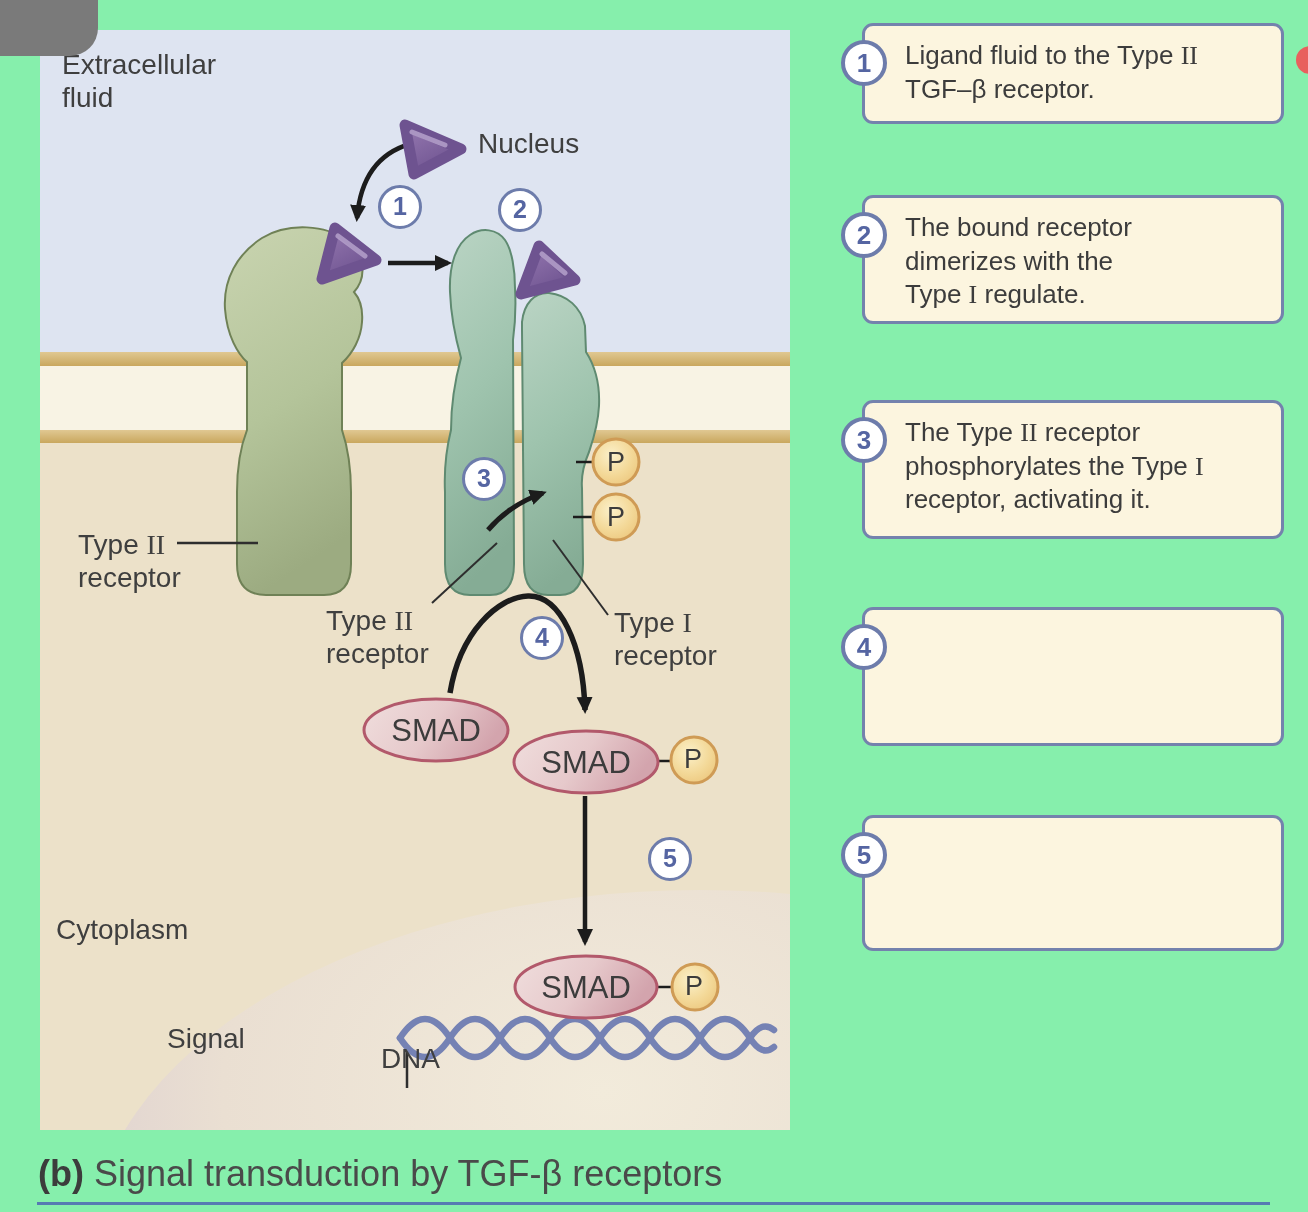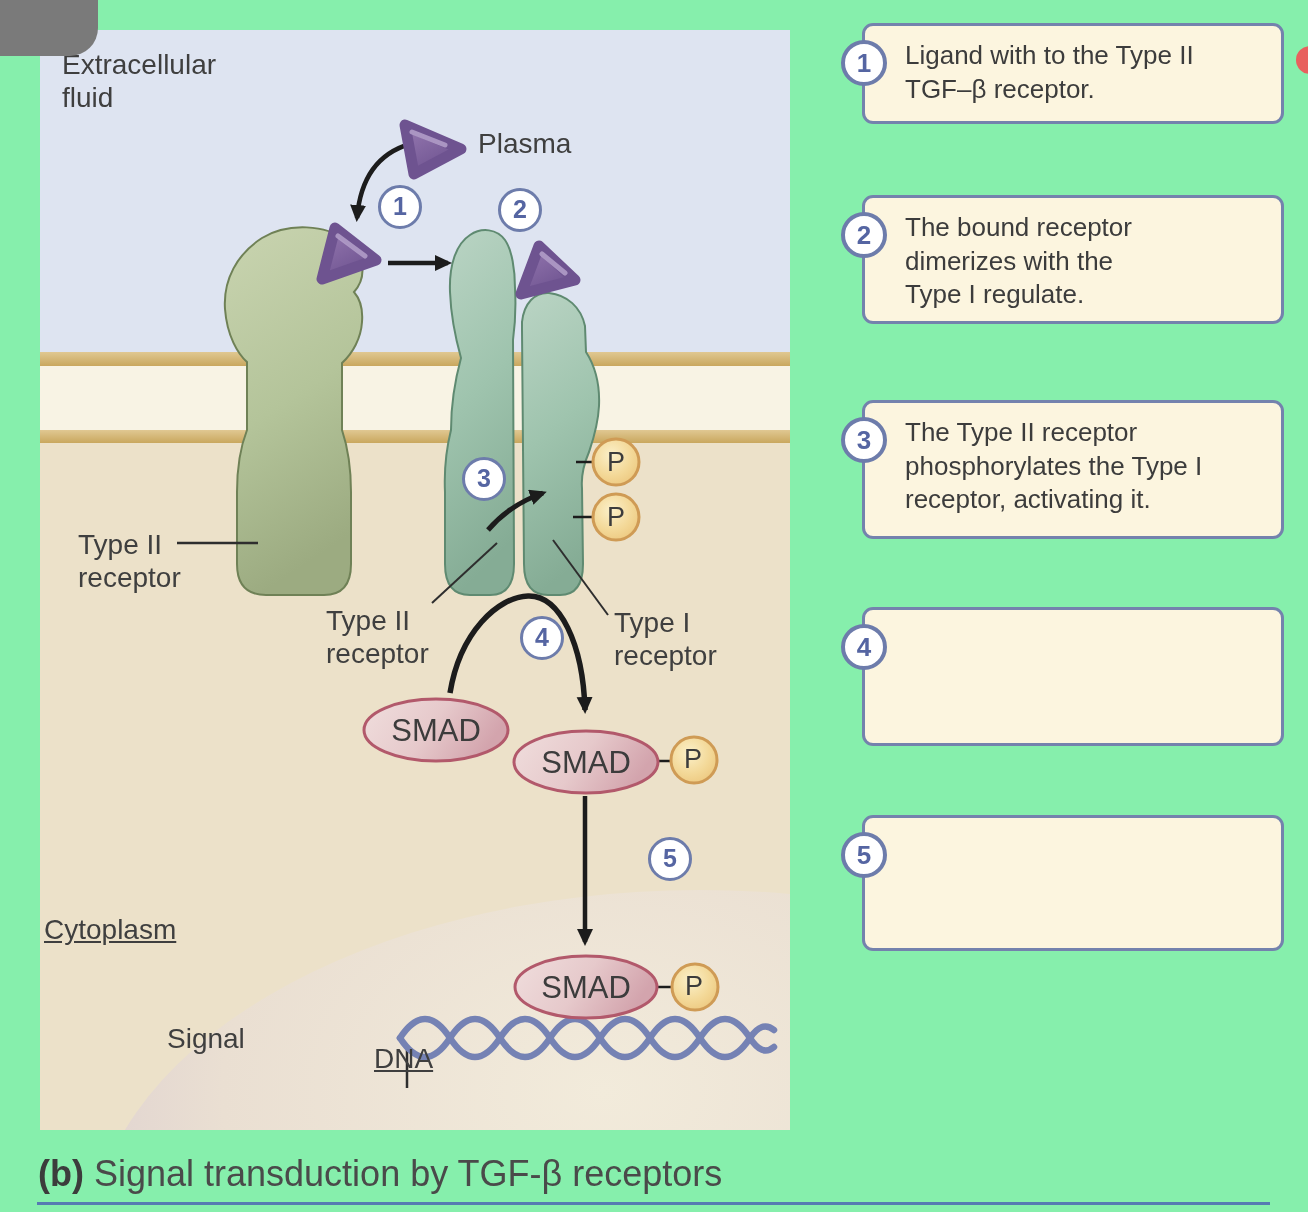--- a/index.html
+++ b/index.html
@@ -1,18 +1,18 @@
 <!DOCTYPE html>
 <html><head>
 <meta charset="utf-8">
 <style>
   html,body{margin:0;padding:0;background:#ffffff;}
   .canvas{position:relative;width:1308px;height:1212px;background:#86efac;overflow:hidden;
           font-family:"Liberation Sans",sans-serif;color:#3d3d3d;}
-  .serif{font-family:Liberation Sans, sans-serif;}
+  .serif{font-family:Liberation Serif, serif;}
   .pre{white-space:pre-line;}
 
   
   .corner-blob{position:absolute;left:-30px;top:-34px;width:128px;height:90px;
                background:#7a7a7a;border-radius:0 0 28px 0;}
   .red-dot{position:absolute;left:1296px;top:46px;width:28px;height:28px;border-radius:50%;
            background:#e8605e;}
 
   
   .panel{position:absolute;left:40px;top:30px;width:750px;height:1100px;overflow:hidden;}
@@ -28,23 +28,23 @@
   .art{position:absolute;left:0;top:0;}
 
   
   .lbl{position:absolute;font-size:28px;line-height:33px;color:#3f3f3f;white-space:pre-line;}
   .lbl-extracellular{left:22px;top:18px;}
   .lbl-ligand{left:438px;top:97px;}
   .lbl-plasma{left:22px;top:335px;font-size:27px;line-height:32px;}
   .lbl-type2-left{left:38px;top:498px;width:150px;}
   .lbl-type2-mid{left:286px;top:574px;width:150px;}
   .lbl-type1{left:574px;top:576px;width:150px;}
-  .lbl-cytoplasm{left:4px;top:883px;text-decoration:underline;}
+  .lbl-cytoplasm{left:16px;top:883px;}
   .lbl-nucleus{left:127px;top:992px;}
-  .lbl-dna{left:334px;top:1012px;width:66px;text-align:left;text-decoration:underline;}
+  .lbl-dna{left:334px;top:1012px;width:66px;text-align:right;}
   .mol{position:absolute;text-align:center;color:#3c3c3c;}
   .mol-smad{width:144px;font-size:31px;}
   .smad1{left:324px;top:683px;} .smad2{left:474px;top:715px;} .smad3{left:474px;top:940px;}
   .mol-p{width:32px;font-size:27px;}
   .p1{left:560px;top:417px;} .p2{left:560px;top:472px;} .p3{left:637px;top:714px;} .p4{left:638px;top:941px;}
 
   
   .marker{position:absolute;width:44px;height:44px;box-sizing:border-box;border:3.5px solid #6d7cab;
           border-radius:50%;background:#ffffff;text-align:center;line-height:37px;
           font-size:25px;font-weight:bold;color:#5565a2;}
@@ -172,21 +172,21 @@
         <g stroke="#b5a1cb" stroke-width="5" stroke-linecap="round" opacity="0.85" fill="none">
           <path d="M 372 102 L 405 115"></path>
           <path d="M 298 206 L 325 226"></path>
           <path d="M 502 224 L 525 243"></path>
         </g>
       </g>
     </svg>
 
     <div class="lbl lbl-extracellular">Extracellular
 fluid</div>
-    <div class="lbl lbl-ligand">Plasma</div>
+    <div class="lbl lbl-ligand">Nucleus</div>
     <div class="lbl lbl-type2-left"><span class="pre">Type </span><span class="serif">II</span><span class="pre">
 receptor</span></div>
     <div class="lbl lbl-type2-mid"><span class="pre">Type </span><span class="serif">II</span><span class="pre">
 receptor</span></div>
     <div class="lbl lbl-type1"><span class="pre">Type </span><span class="serif">I</span><span class="pre">
 receptor</span></div>
     <div class="lbl lbl-cytoplasm">Cytoplasm</div>
     <div class="lbl lbl-nucleus">Signal</div>
     <div class="lbl lbl-dna">DNA</div>
 
@@ -200,21 +200,21 @@
 
     <div class="marker mk1">1</div>
     <div class="marker mk2">2</div>
     <div class="marker mk3">3</div>
     <div class="marker mk4">4</div>
     <div class="marker mk5">5</div>
   </div>
 
   <div class="callout cb1">
     <div class="cnum">1</div>
-    <span class="pre">Ligand with to the Type </span><span class="serif pre">II</span><span class="pre">
+    <span class="pre">Ligand fluid to the Type </span><span class="serif pre">II</span><span class="pre">
 TGF–β receptor.</span><span class="serif pre"></span><span class="pre"></span>
   </div>
   <div class="callout cb2">
     <div class="cnum">2</div>
     <span class="pre">The bound receptor
 dimerizes with the
 Type </span><span class="serif pre">I</span><span class="pre"> regulate.</span><span class="serif pre"></span><span class="pre"></span>
   </div>
   <div class="callout cb3">
     <div class="cnum">3</div>

